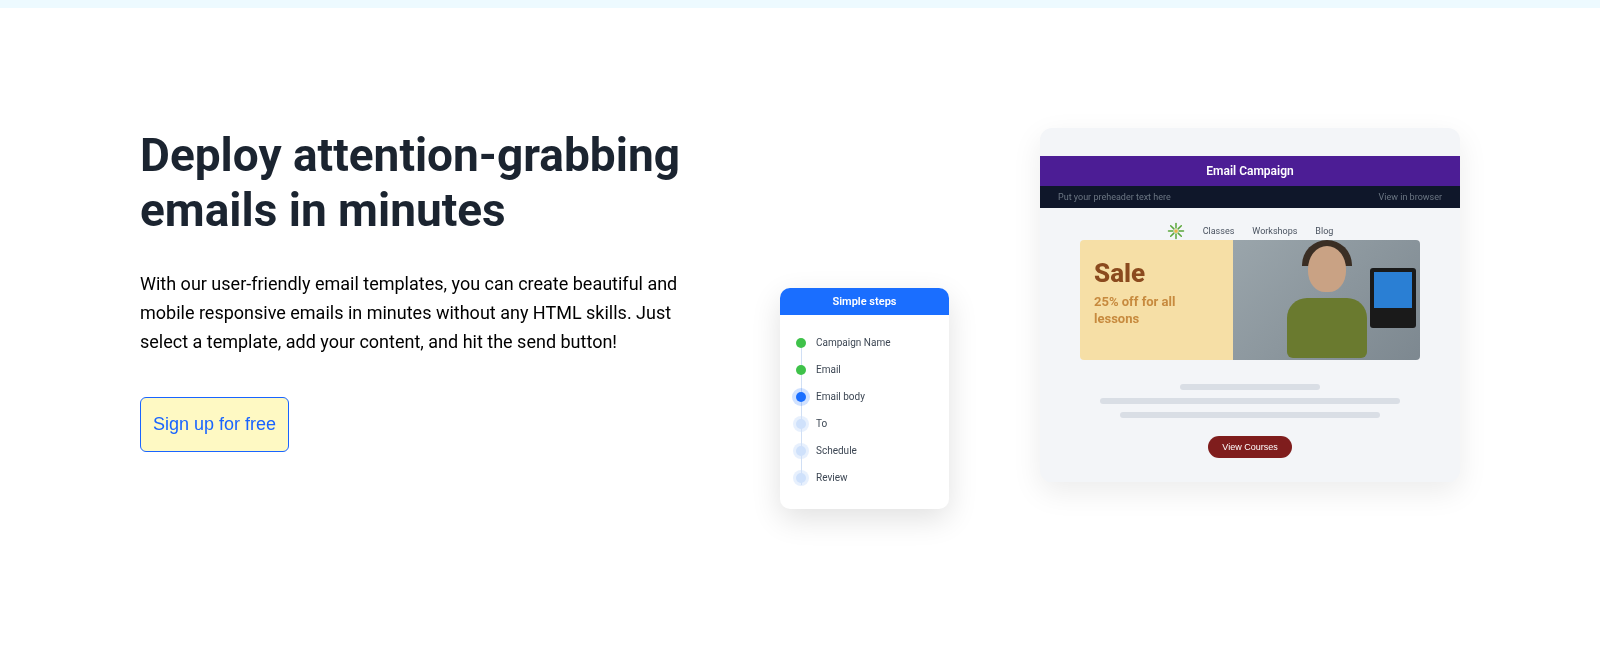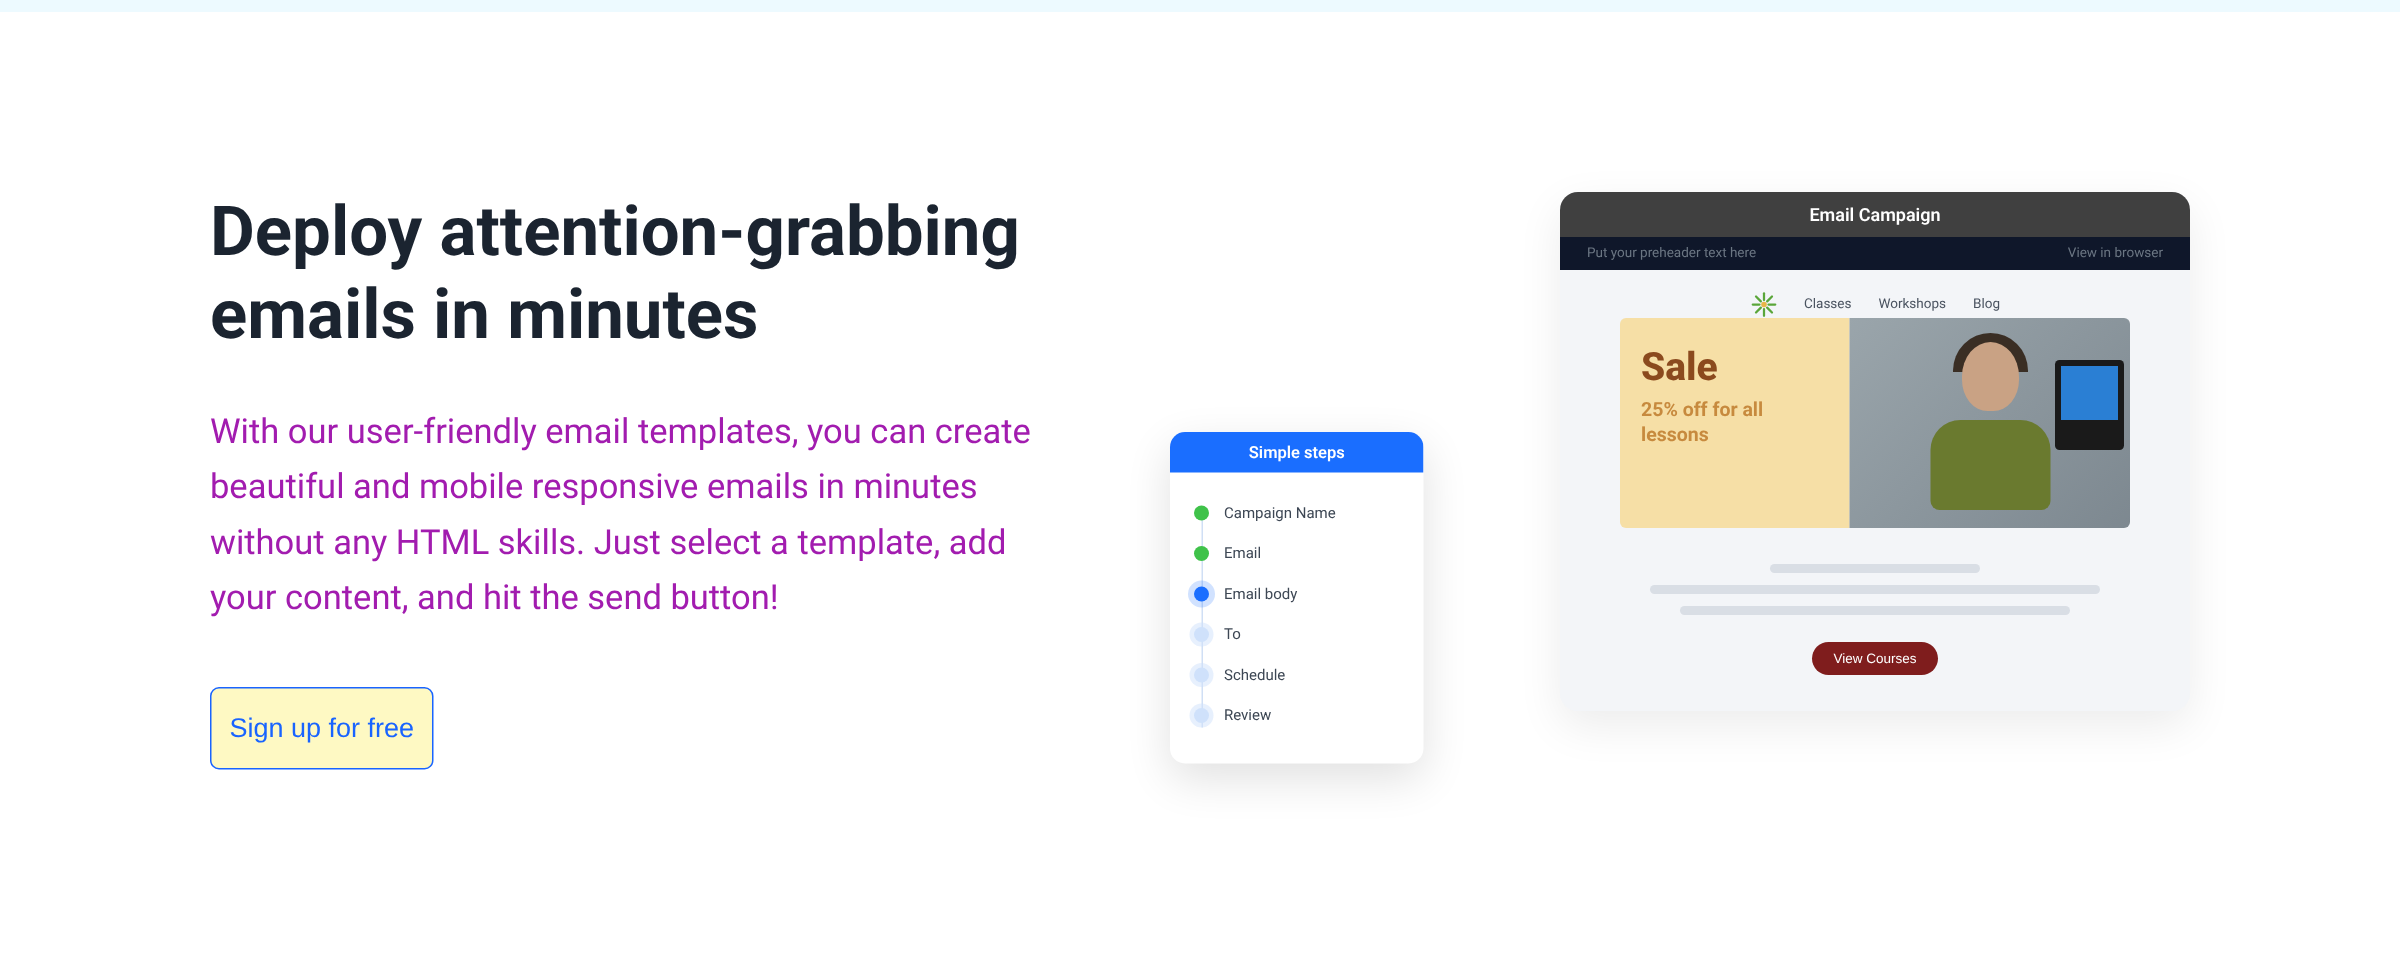--- a/index.html
+++ b/index.html
@@ -33,22 +33,22 @@
       margin-bottom: 30px;
     }
     .headline {
       color: #1b2430;
       font-size: 46px;
       font-weight: 700;
       line-height: 1.2;
       margin-bottom: 32px;
     }
     .body-copy {
-      color: #a21caf;
-      font-size: 23px;
+      color: #000000;
+      font-size: 18px;
       line-height: 1.6;
       margin-bottom: 40px;
     }
     .cta-button {
       display: inline-block;
       border: 1.5px solid #1964ff;
       color: #1964ff;
       font-size: 18px;
       font-weight: 500;
       padding: 16px 12px;
@@ -65,26 +65,27 @@
       position: absolute;
       top: 0;
       right: 0;
       width: 420px;
       background: #f3f5f8;
       border-radius: 12px;
       box-shadow: 0 10px 30px rgba(0,0,0,0.08);
       overflow: hidden;
     }
     .campaign-header {
-      background: #404040;
+      background: #4c1d95;
       color: #fff;
       text-align: center;
       font-size: 12px;
       font-weight: 600;
       padding: 8px 0;
+      margin-top: 28px;
     }
     .preheader-row {
       background: #0f172a;
       display: flex;
       justify-content: space-between;
       padding: 6px 18px;
       font-size: 9px;
       color: #6b7683;
     }
     .email-body {
@@ -100,21 +101,21 @@
       color: #4a5360;
       margin-bottom: 0;
     }
     .logo-icon {
       width: 18px;
       height: 18px;
       position: relative;
     }
     .hero-block {
       display: flex;
-      height: 140px;
+      height: 120px;
       border-radius: 4px;
       overflow: hidden;
       margin-bottom: 24px;
     }
     .hero-left {
       flex: 0 0 45%;
       background: #f6dfa6;
       padding: 18px 14px;
     }
     .sale-text { color: #8b4a1e; font-size: 26px; font-weight: 800; margin-bottom: 6px;}
@@ -166,21 +167,21 @@
       background: #1a6eff;
       color: #fff;
       text-align: center;
       font-size: 11px;
       font-weight: 600;
       padding: 7px 0;
     }
     .steps-list { padding: 14px 16px 18px 16px; position: relative;}
     .step-item {
       display: flex;
-      align-items: flex-start;
+      align-items: flex-end;
       gap: 10px;
       font-size: 10px;
       color: #3d4754;
       position: relative;
       padding: 8px 0;
     }
     .step-dot {
       width: 10px; height: 10px; border-radius: 50%;
       flex-shrink: 0;
       position: relative;

